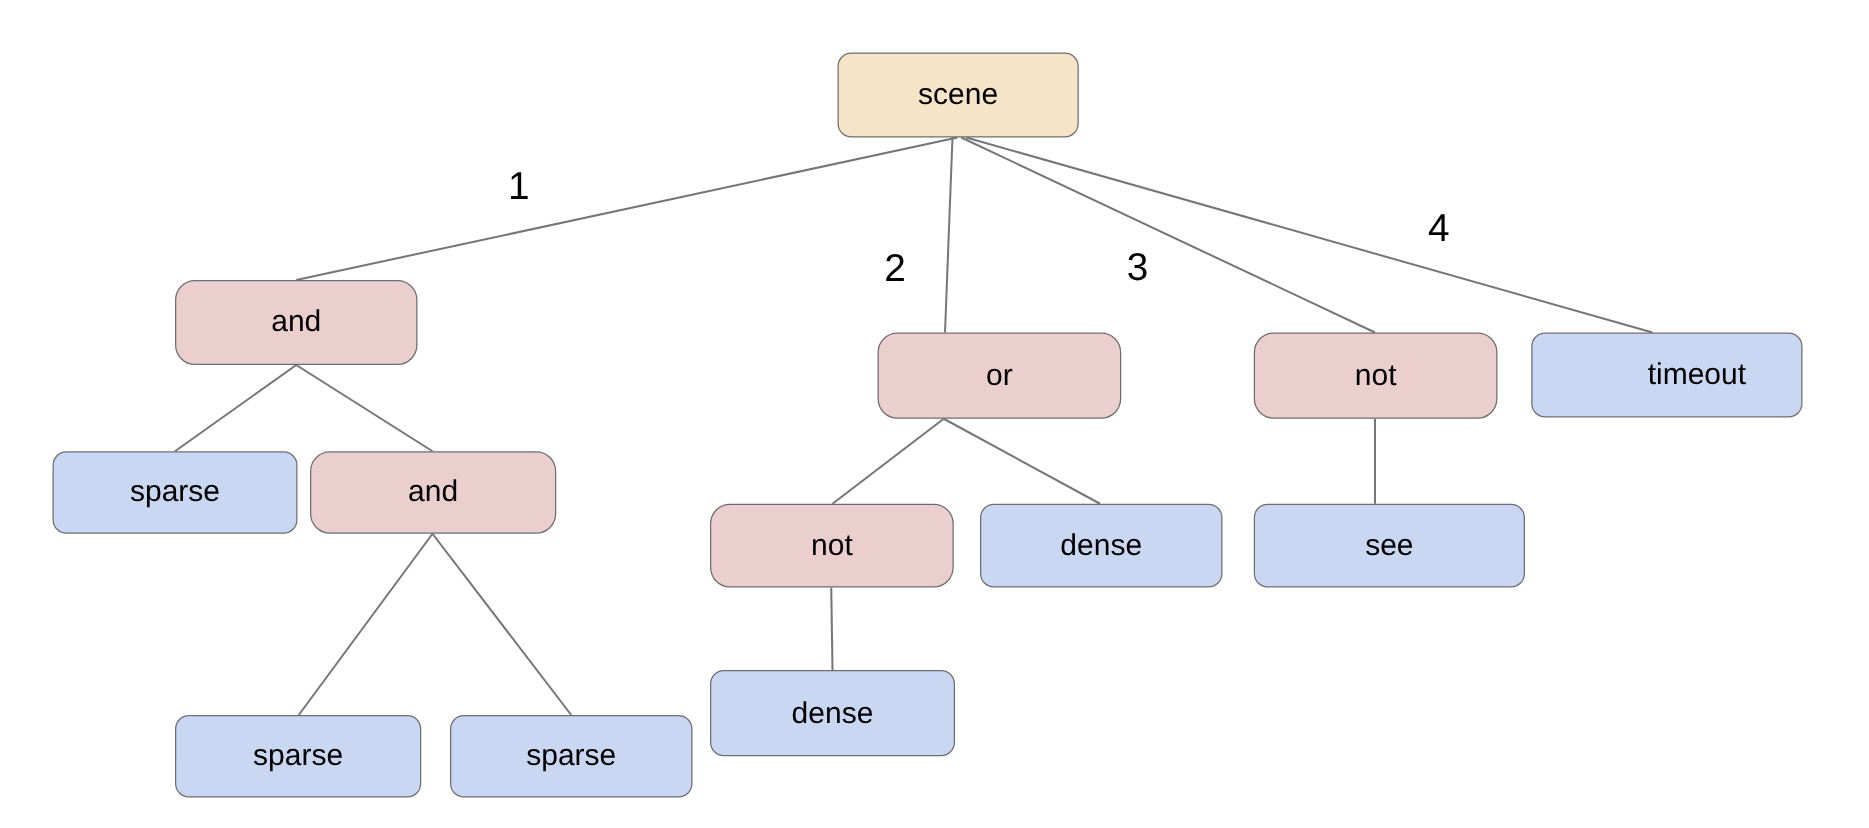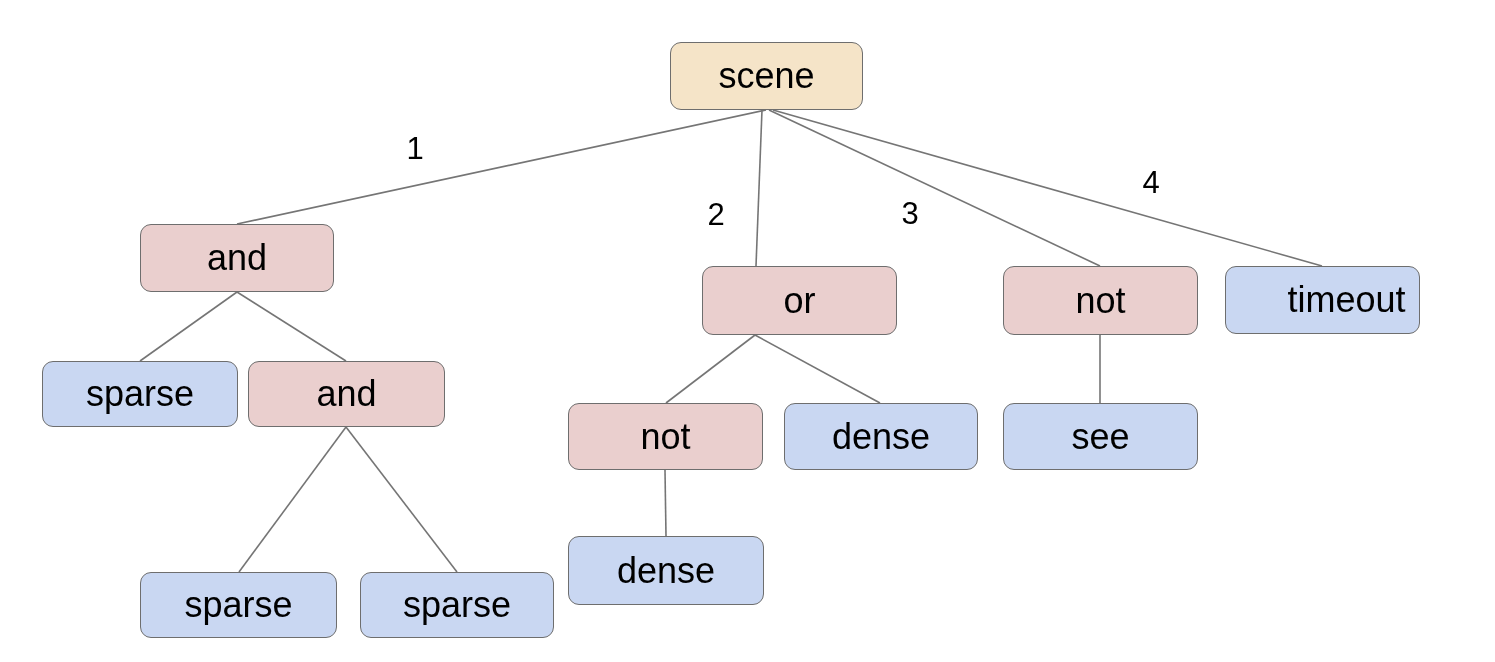--- a/index.html
+++ b/index.html
@@ -35,26 +35,26 @@
     stroke-width: 1.6;
   }
   .node {
     position: absolute;
     box-sizing: border-box;
     display: flex;
     align-items: center;
     justify-content: center;
     border: 1.7px solid var(--node-border);
     border-radius: 11px;
-    font-size: 36px;
+    font-size: 24px;
     color: var(--text);
     line-height: 1;
   }
   .node.root     { background: var(--root-fill); }
-  .node.operator { background: var(--operator-fill); }
+  .node.operator { background: var(--operator-fill); border-radius: 16px; }
   .node.leaf     { background: var(--leaf-fill); }
   .edge-label {
     position: absolute;
     transform: translate(-50%, -50%);
     font-size: 31px;
     color: var(--text);
   }
 </style>
 </head>
 <body>
@@ -79,25 +79,25 @@
   <div class="edge-label" style="left:415px; top:149px;">1</div>
   <div class="edge-label" style="left:716px; top:215px;">2</div>
   <div class="edge-label" style="left:910px; top:214px;">3</div>
   <div class="edge-label" style="left:1151px; top:183px;">4</div>
 
   <div class="node root" style="left:670px;  top:42px;  width:193px; height:68px;">scene</div>
 
   <div class="node operator" style="left:140px;  top:224px; width:194px; height:68px;">and</div>
   <div class="node operator" style="left:658px;  top:266px; width:195px; height:69px;margin-left:44px;">or</div>
   <div class="node operator" style="left:1003px; top:266px; width:195px; height:69px;">not</div>
-  <div class="node leaf" style="left:1225px; top:266px; width:195px; height:68px;padding-left:48px;">timeout</div>
+  <div class="node leaf" style="left:1225px; top:266px; width:217px; height:68px;padding-left:48px;">timeout</div>
 
   <div class="node leaf" style="left:42px;   top:361px; width:196px; height:66px;">sparse</div>
   <div class="node operator" style="left:248px;  top:361px; width:197px; height:66px;">and</div>
   <div class="node operator" style="left:568px;  top:403px; width:195px; height:67px;">not</div>
   <div class="node leaf" style="left:784px;  top:403px; width:194px; height:67px;">dense</div>
-  <div class="node leaf" style="left:1003px; top:403px; width:195px; height:67px;">see</div>
+  <div class="node leaf" style="left:1003px; top:403px; width:217px; height:67px;">see</div>
 
   <div class="node leaf" style="left:568px;  top:536px; width:196px; height:69px;">dense</div>
   <div class="node leaf" style="left:140px;  top:572px; width:197px; height:66px;">sparse</div>
   <div class="node leaf" style="left:360px;  top:572px; width:194px; height:66px;">sparse</div>
 
 </div>
 
 </body></html>

